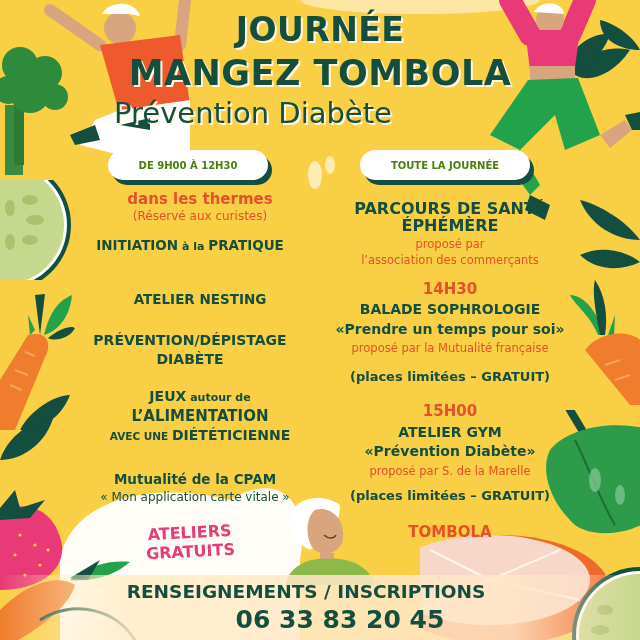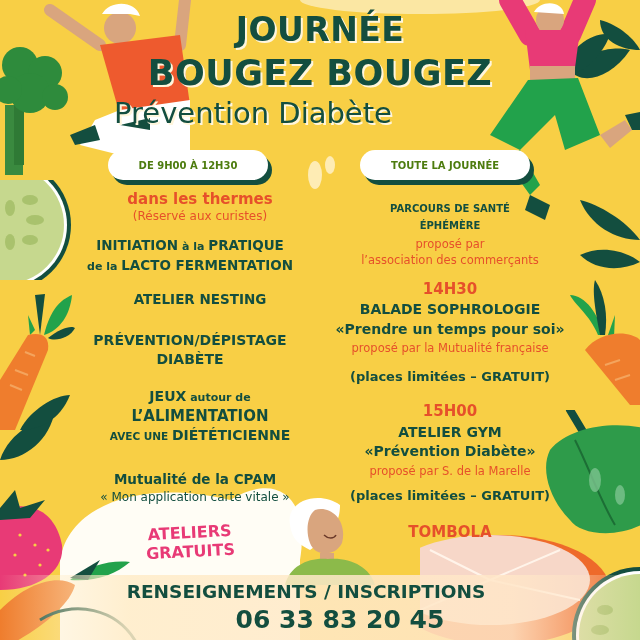--- a/index.html
+++ b/index.html
@@ -188,37 +188,34 @@
     <path d="M10 30 C 5 5, 40 -5, 60 10 C 60 30, 50 40, 30 55 C 20 50, 12 45, 10 30 Z" fill="#ffffff"></path>
     <path d="M35 15 C 50 10, 68 25, 62 48 C 55 62, 35 62, 30 48 C 25 35, 28 20, 35 15 Z" fill="#d9a57e"></path>
     <path d="M44 40 C 48 44, 54 44, 56 40" stroke="#6b3a2a" stroke-width="1.5" fill="none"></path>
     <rect x="40" y="58" width="14" height="10" fill="#d9a57e"></rect>
     <path d="M5 90 C 10 70, 30 62, 48 64 C 70 62, 90 72, 95 90 Z" fill="#8cba4a"></path>
   </svg>
 
   <div class="footer-band"></div>
 
   <div class="abs title1">JOURNÉE</div>
-  <div class="abs title2">BOUGEZ BOUGEZ</div>
+  <div class="abs title2">MANGEZ TOMBOLA</div>
   <div class="abs subtitle">Prévention Diabète</div>
 
   <div class="pill" style="left:108px;top:150px;width:160px;">
     <span>DE 9H00 À 12H30</span>
   </div>
 
   <div class="abs col-left orange bold" style="top:190px;font-size:15px;line-height:18px;">dans les thermes</div>
   <div class="abs col-left orange" style="top:209px;font-size:12px;line-height:15px;">(Réservé aux curistes)</div>
 
   <div class="abs col-left green bold" style="left:40px;width:300px;top:236px;font-size:13.5px;line-height:18px;">
     <div>
       <span>INITIATION</span><span style="font-size:11px;"> à la </span><span>PRATIQUE</span>
     </div>
-    <div>
-      <span style="font-size:11px;">de la </span><span>LACTO FERMENTATION</span>
-    </div>
   </div>
 
   <div class="abs col-left green bold" style="top:290px;font-size:13.5px;line-height:18px;">ATELIER NESTING</div>
 
   <div class="abs col-left green bold" style="left:40px;width:300px;top:331px;font-size:14px;line-height:19px;">
     <div>PRÉVENTION/DÉPISTAGE</div>
     <div>DIABÈTE</div>
   </div>
 
   <div class="abs col-left green bold" style="top:387px;font-size:14px;line-height:19px;">
@@ -234,21 +231,21 @@
 
   <div class="abs pink bold" style="left:120px;width:140px;top:523px;font-size:16px;line-height:19px;transform:rotate(-3deg);">
     <div>ATELIERS</div>
     <div>GRATUITS</div>
   </div>
 
   <div class="pill" style="left:360px;top:150px;width:170px;">
     <span>TOUTE LA JOURNÉE</span>
   </div>
 
-  <div class="abs col-right green bold" style="top:200px;font-size:10px;line-height:17px;">
+  <div class="abs col-right green bold" style="top:200px;font-size:16px;line-height:17px;">
     <div>PARCOURS DE SANTÉ</div>
     <div>ÉPHÉMÈRE</div>
   </div>
   <div class="abs col-right orange" style="top:236px;font-size:11.5px;line-height:16px;">
     <div>proposé par</div>
     <div>l’association des commerçants</div>
   </div>
 
   <div class="abs col-right orange bold" style="top:280px;font-size:15px;line-height:18px;">14H30</div>
   <div class="abs col-right green bold" style="top:300px;font-size:14px;line-height:18px;">BALADE SOPHROLOGIE</div>

